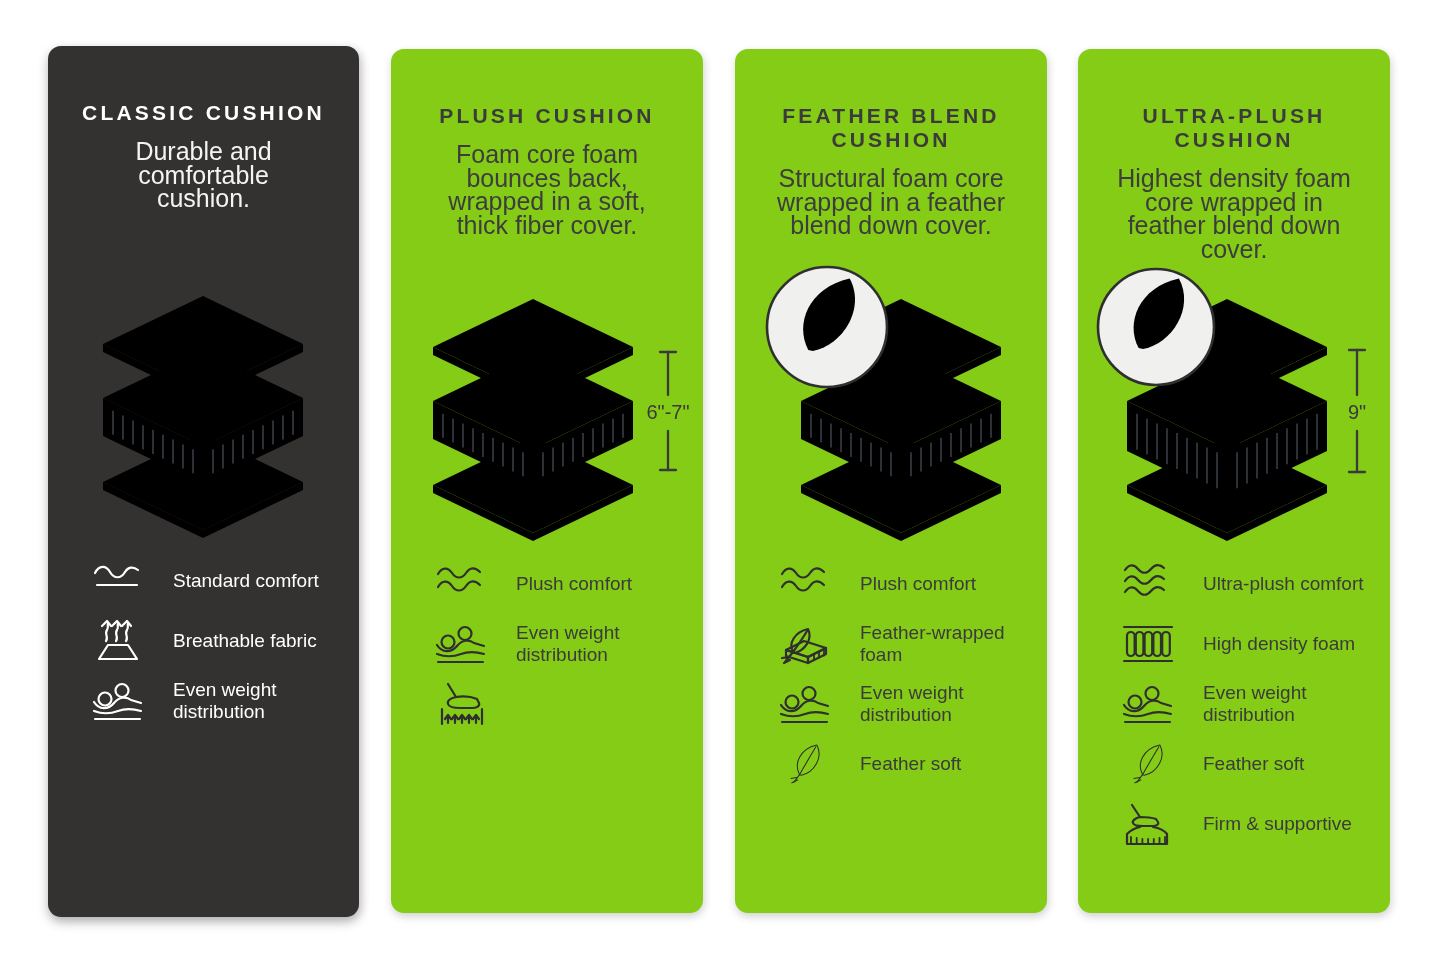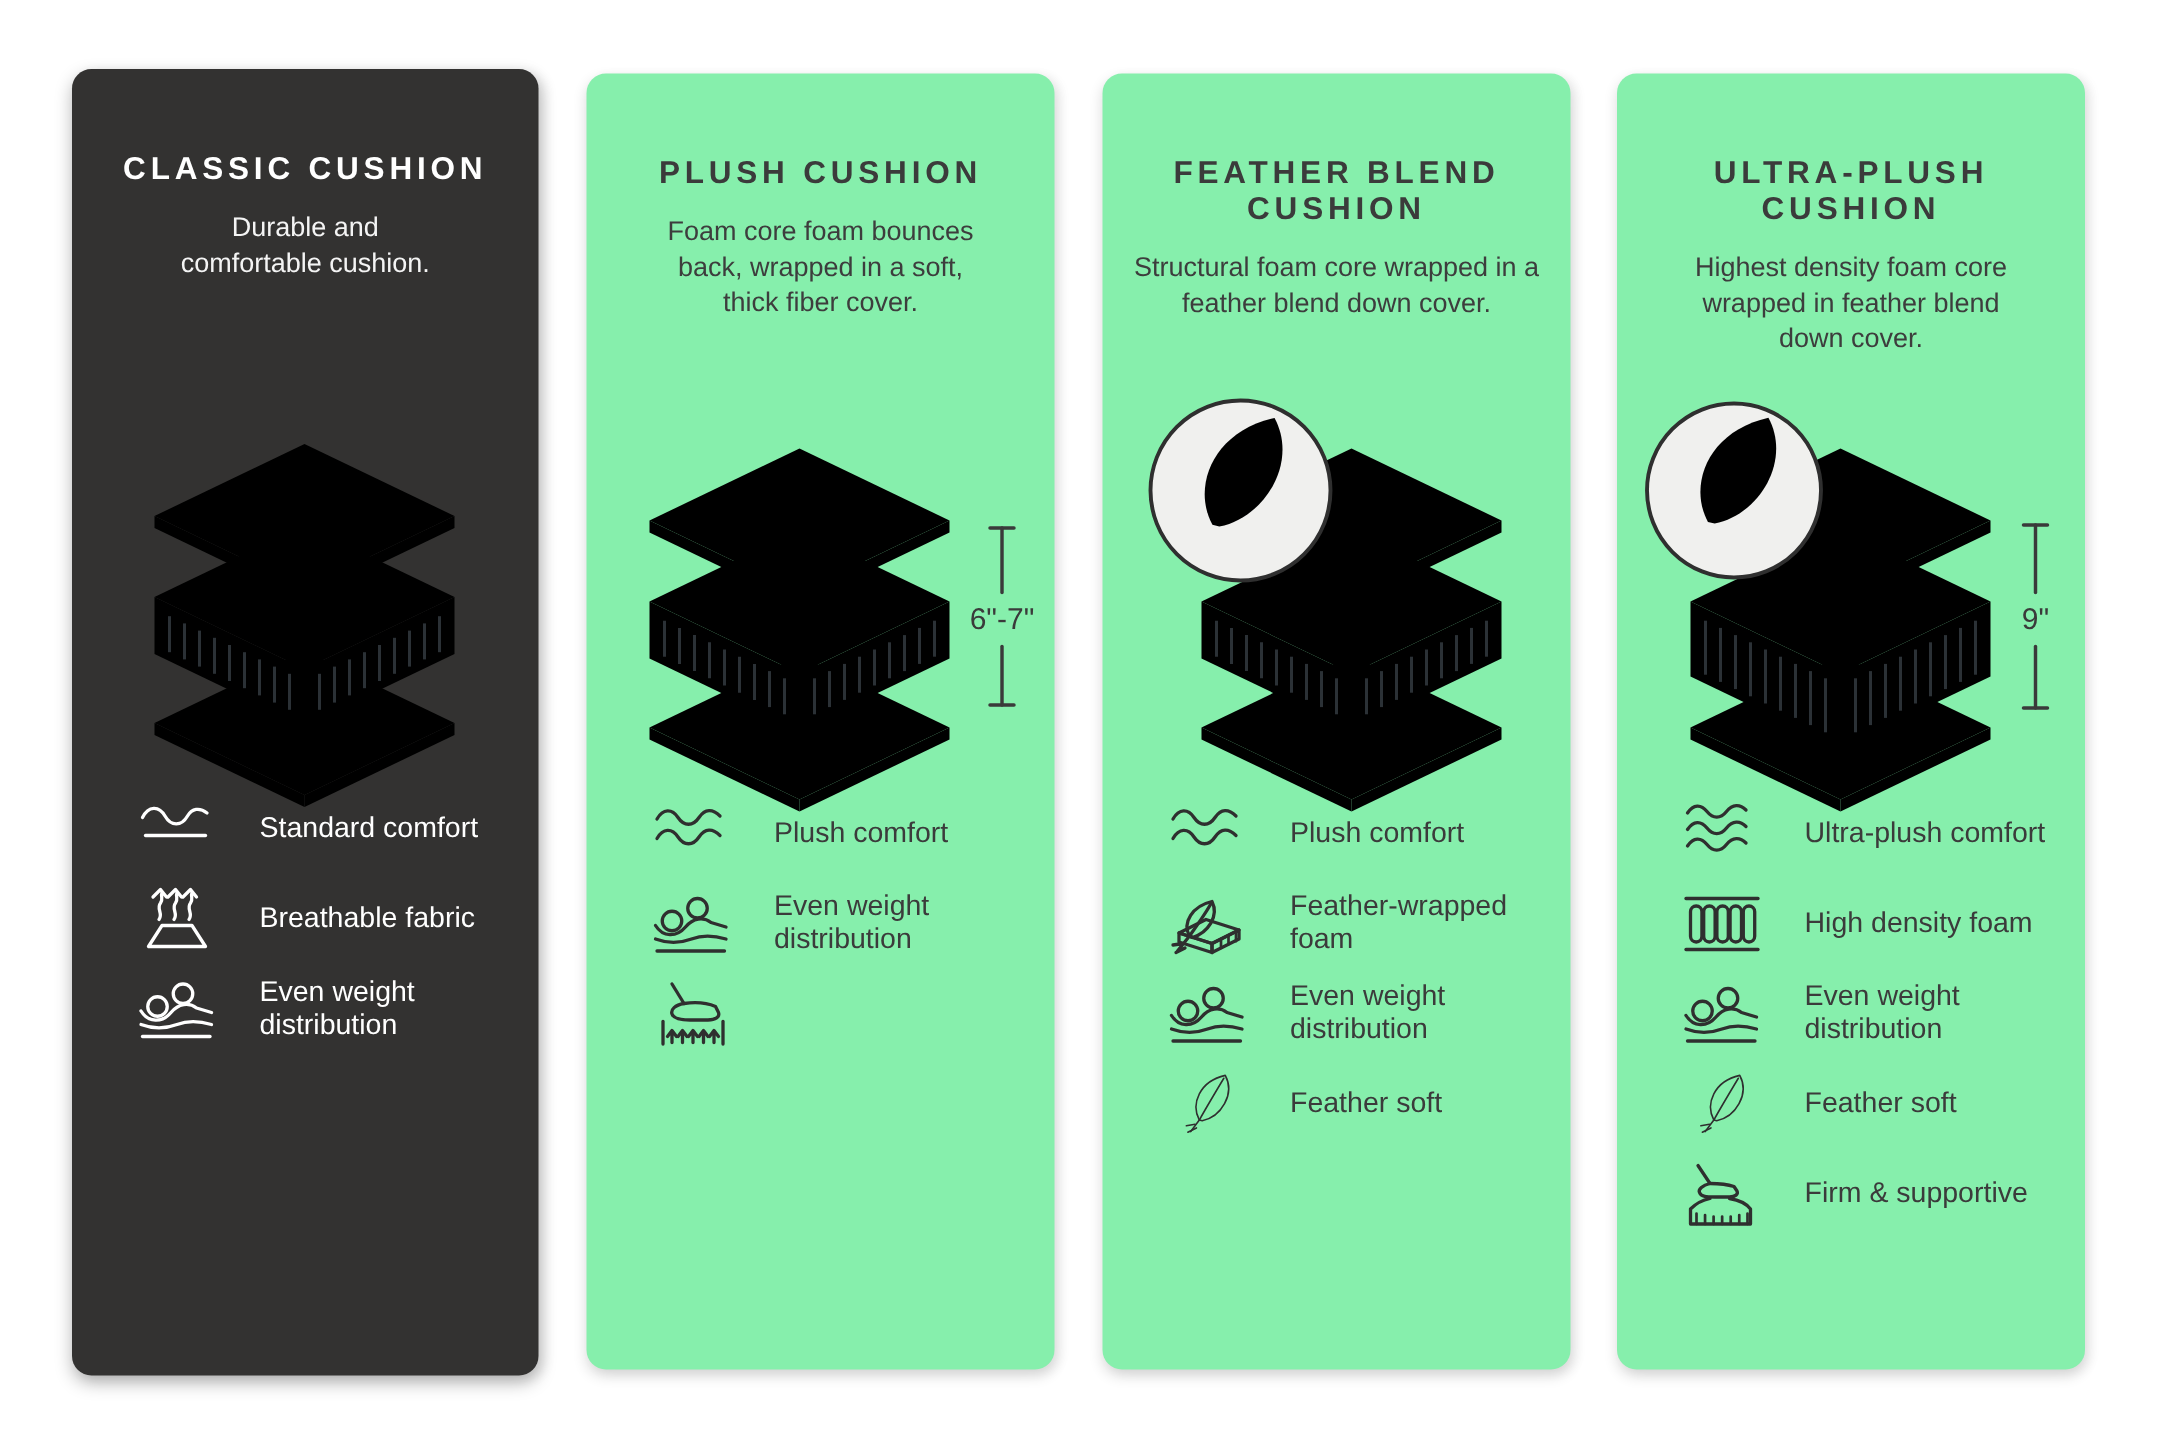--- a/index.html
+++ b/index.html
@@ -1,47 +1,47 @@
 <!DOCTYPE html>
 <html><head>
 <meta charset="utf-8">
 <style>
   html,body{margin:0;padding:0;background:#ffffff;}
   body{width:1445px;height:964px;position:relative;overflow:hidden;
        font-family:"Liberation Sans","DejaVu Sans",sans-serif;-webkit-font-smoothing:antialiased;}
   .panel{position:absolute;box-sizing:border-box;text-align:center;border-radius:13px;}
-  .panel.light{background:#86efac;box-shadow:0 4px 9px rgba(0,0,0,.14),4px 2px 8px rgba(0,0,0,.05);}
+  .panel.light{background:#84cc16;box-shadow:0 4px 9px rgba(0,0,0,.14),4px 2px 8px rgba(0,0,0,.05);}
   .panel.dark{background:#333231;box-shadow:0 5px 11px rgba(0,0,0,.28),4px 2px 8px rgba(0,0,0,.08);}
   #p1{left:48px;top:46px;width:311px;height:871px;}
   #p2{left:391px;top:49px;width:312px;height:864px;}
   #p3{left:735px;top:49px;width:312px;height:864px;}
   #p4{left:1078px;top:49px;width:312px;height:864px;}
 
   .title{margin:0 18px;padding-top:55px;font-size:21px;font-weight:bold;
          letter-spacing:3.2px;line-height:24px;color:#3b3b3b;}
   .dark .title{color:#ffffff;}
-  .desc{margin:15px auto 0;font-size:18px;line-height:23.5px;color:#3d3d3d;}
+  .desc{margin:15px auto 0;font-size:25px;line-height:23.5px;color:#3d3d3d;}
   .dark .desc{color:#f4f4f4;}
   #p1 .desc{max-width:196px;}
   #p2 .desc{max-width:222px;}
   #p3 .desc{max-width:280px;}
   #p4 .desc{max-width:242px;}
 
   .illus{position:absolute;top:210px;left:0;width:100%;height:292px;}
   .cushion{display:block;}
 
   
   .dark  .cushion{--panelbg:#333231;--slabstroke:#ffffff;}
   .light .cushion{--panelbg:#fcfcfb;--slabstroke:#2f2f2f;}
   g[data-hatch] line{stroke:#2b3136;stroke-width:2;}
   .badge circle{fill:#f0f0ee;stroke:#2f2f2f;stroke-width:2.6;}
   .measure line{stroke:#3a3a3a;stroke-width:2.3;stroke-linecap:round;}
   .measure text{font-size:20px;fill:#3a3a3a;font-family:"Liberation Sans","DejaVu Sans",sans-serif;}
 
-  .features{position:absolute;top:484px;left:42px;right:8px;text-align:left;}
+  .features{position:absolute;top:512px;left:42px;right:8px;text-align:left;}
   .feat{display:flex;align-items:center;min-height:46px;margin-bottom:14px;}
   .fi{flex:0 0 56px;width:56px;height:46px;margin-right:27px;color:#2f2f2f;}
   .dark .fi{color:#ffffff;}
   .fi svg{display:block;width:56px;height:46px;stroke:currentColor;fill:none;
           stroke-width:2.2;stroke-linecap:round;stroke-linejoin:round;}
   .fl{font-size:19px;line-height:22px;max-width:164px;color:#3b3b3b;}
   .dark .fl{color:#ffffff;}
 </style>
 </head>
 <body>

